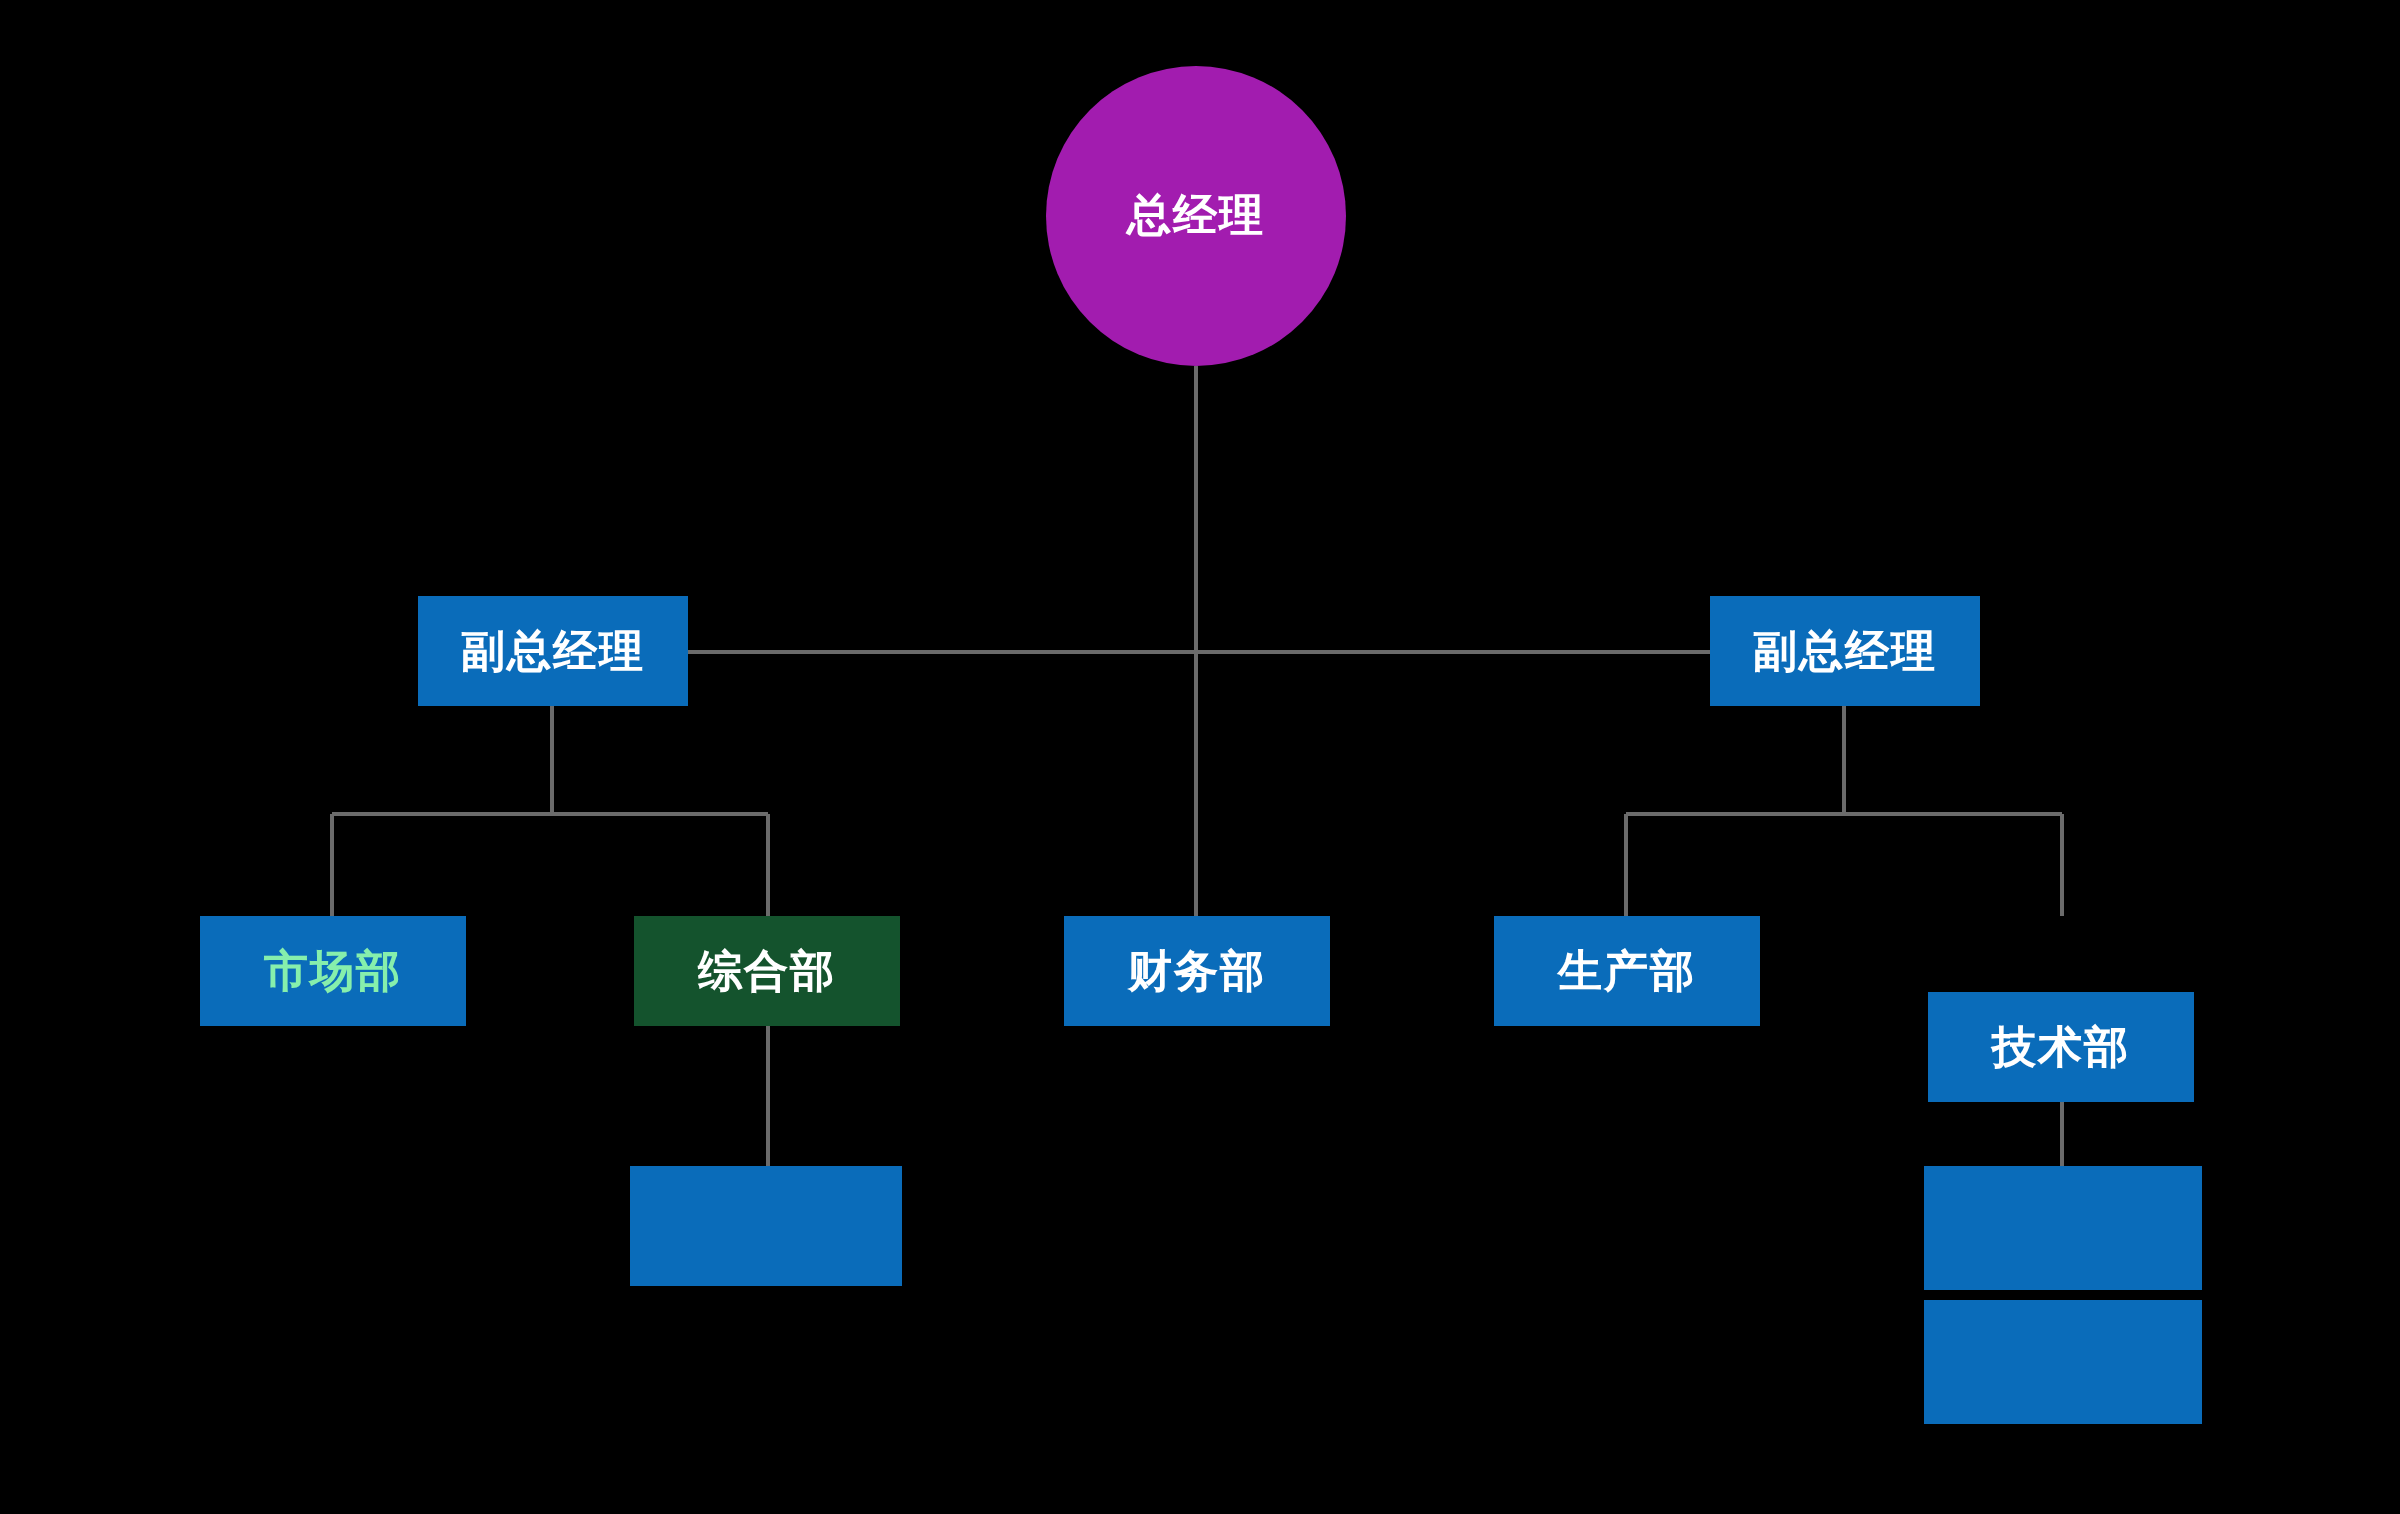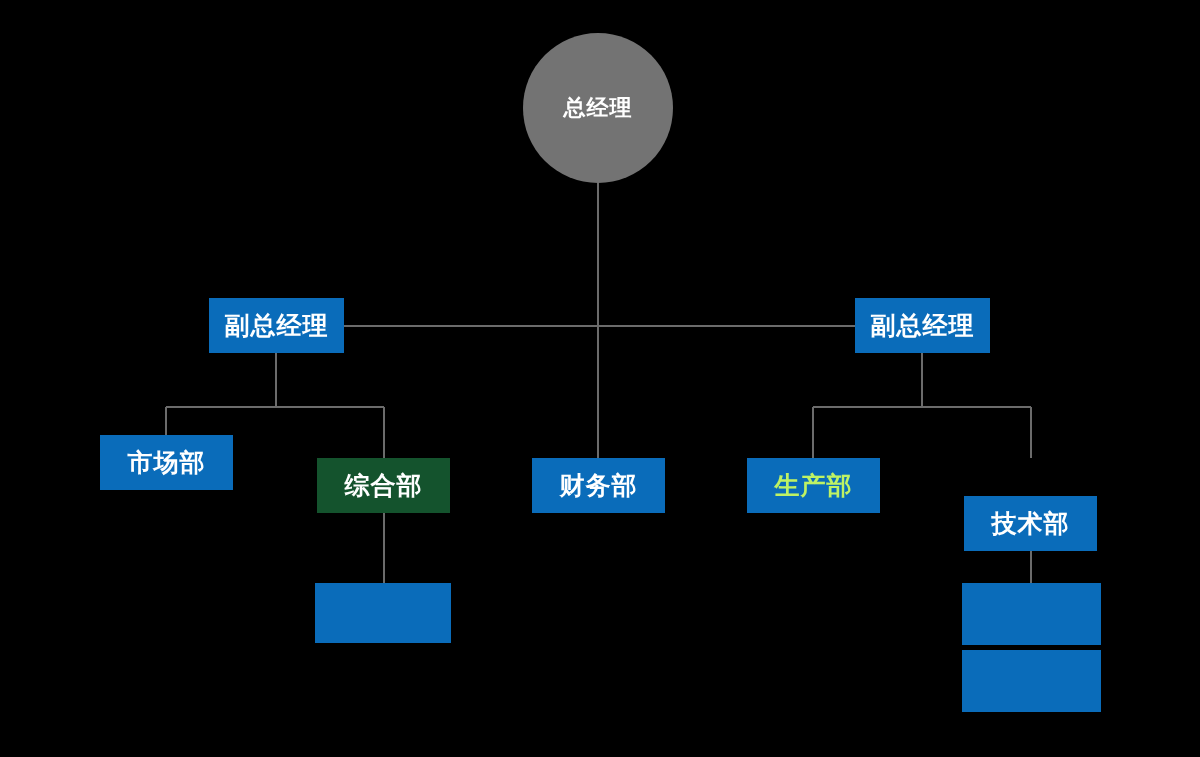--- a/index.html
+++ b/index.html
@@ -21,21 +21,21 @@
     pointer-events:none;
   }
   .node {
     position:absolute;
     display:flex;
     align-items:center;
     justify-content:center;
     background:#0a6cba;
     color:#ffffff;
     font-weight:bold;
-    font-size:25px;
+    font-size:22px;
     letter-spacing:1px;
     line-height:1;
     white-space:nowrap;
     user-select:none;
   }
   .node.root {
     border-radius:50%;
     font-size:22px;
   }
   .node.blank { font-size:0; }
@@ -52,39 +52,39 @@
       <path d="M166,407 L166,458" stroke="#6b6b6b" stroke-width="2" fill="none" shape-rendering="crispEdges"></path>
       <path d="M384,407 L384,458" stroke="#6b6b6b" stroke-width="2" fill="none" shape-rendering="crispEdges"></path>
       <path d="M922,353 L922,407" stroke="#6b6b6b" stroke-width="2" fill="none" shape-rendering="crispEdges"></path>
       <path d="M813,407 L1031,407" stroke="#6b6b6b" stroke-width="2" fill="none" shape-rendering="crispEdges"></path>
       <path d="M813,407 L813,458" stroke="#6b6b6b" stroke-width="2" fill="none" shape-rendering="crispEdges"></path>
       <path d="M1031,407 L1031,458" stroke="#6b6b6b" stroke-width="2" fill="none" shape-rendering="crispEdges"></path>
       <path d="M384,513 L384,583" stroke="#6b6b6b" stroke-width="2" fill="none" shape-rendering="crispEdges"></path>
       <path d="M1031,513 L1031,583" stroke="#6b6b6b" stroke-width="2" fill="none" shape-rendering="crispEdges"></path>
     </svg>
   <div id="node-layer">
-      <div class="node root" style="left: 523px; top: 33px; width: 150px; height: 150px; background: #737373; color: rgb(255, 255, 255); text-align: right;">
+      <div class="node root" style="left: 523px; top: 33px; width: 150px; height: 150px; background: #a21caf; color: rgb(255, 255, 255); text-align: right;">
         <span>总经理</span>
       </div>
       <div class="node" style="left: 209px; top: 298px; width: 135px; height: 55px; background: rgb(10, 108, 186); color: rgb(255, 255, 255);">
         <span>副总经理</span>
       </div>
       <div class="node" style="left: 855px; top: 298px; width: 135px; height: 55px; background: rgb(10, 108, 186); color: rgb(255, 255, 255);">
         <span>副总经理</span>
       </div>
-      <div class="node" style="left: 100px; top: 435px; width: 133px; height: 55px; background: rgb(10, 108, 186); color: #ffffff;">
+      <div class="node" style="left: 100px; top: 458px; width: 133px; height: 55px; background: rgb(10, 108, 186); color: #86efac;">
         <span>市场部</span>
       </div>
       <div class="node" style="left: 317px; top: 458px; width: 133px; height: 55px; background: #14532d; color: rgb(255, 255, 255);">
         <span>综合部</span>
       </div>
       <div class="node" style="left: 532px; top: 458px; width: 133px; height: 55px; background: rgb(10, 108, 186); color: #ffffff;">
         <span>财务部</span>
       </div>
-      <div class="node" style="left: 747px; top: 458px; width: 133px; height: 55px; background: rgb(10, 108, 186); color: #bef264;">
+      <div class="node" style="left: 747px; top: 458px; width: 133px; height: 55px; background: rgb(10, 108, 186); color: #ffffff;">
         <span>生产部</span>
       </div>
       <div class="node" style="left: 964px; top: 458px; width: 133px; height: 55px; background: rgb(10, 108, 186); color: rgb(255, 255, 255); margin-top: 38px;">
         <span>技术部</span>
       </div>
       <div class="node blank" style="left: 315px; top: 583px; width: 136px; height: 60px; background: rgb(10, 108, 186); color: rgb(255, 255, 255);">
         <span></span>
       </div>
       <div class="node blank" style="left: 962px; top: 583px; width: 139px; height: 62px; background: rgb(10, 108, 186); color: rgb(255, 255, 255);">
         <span></span>

